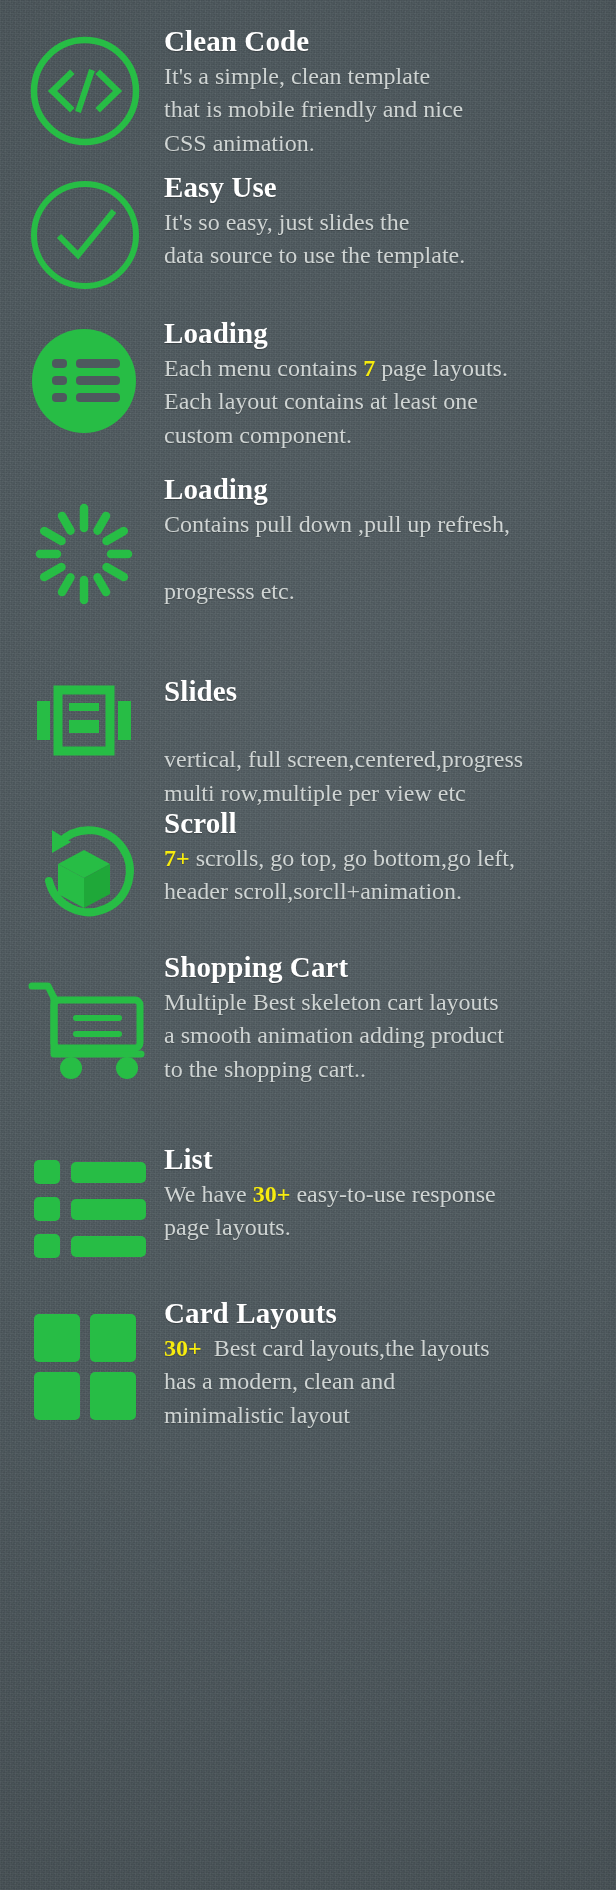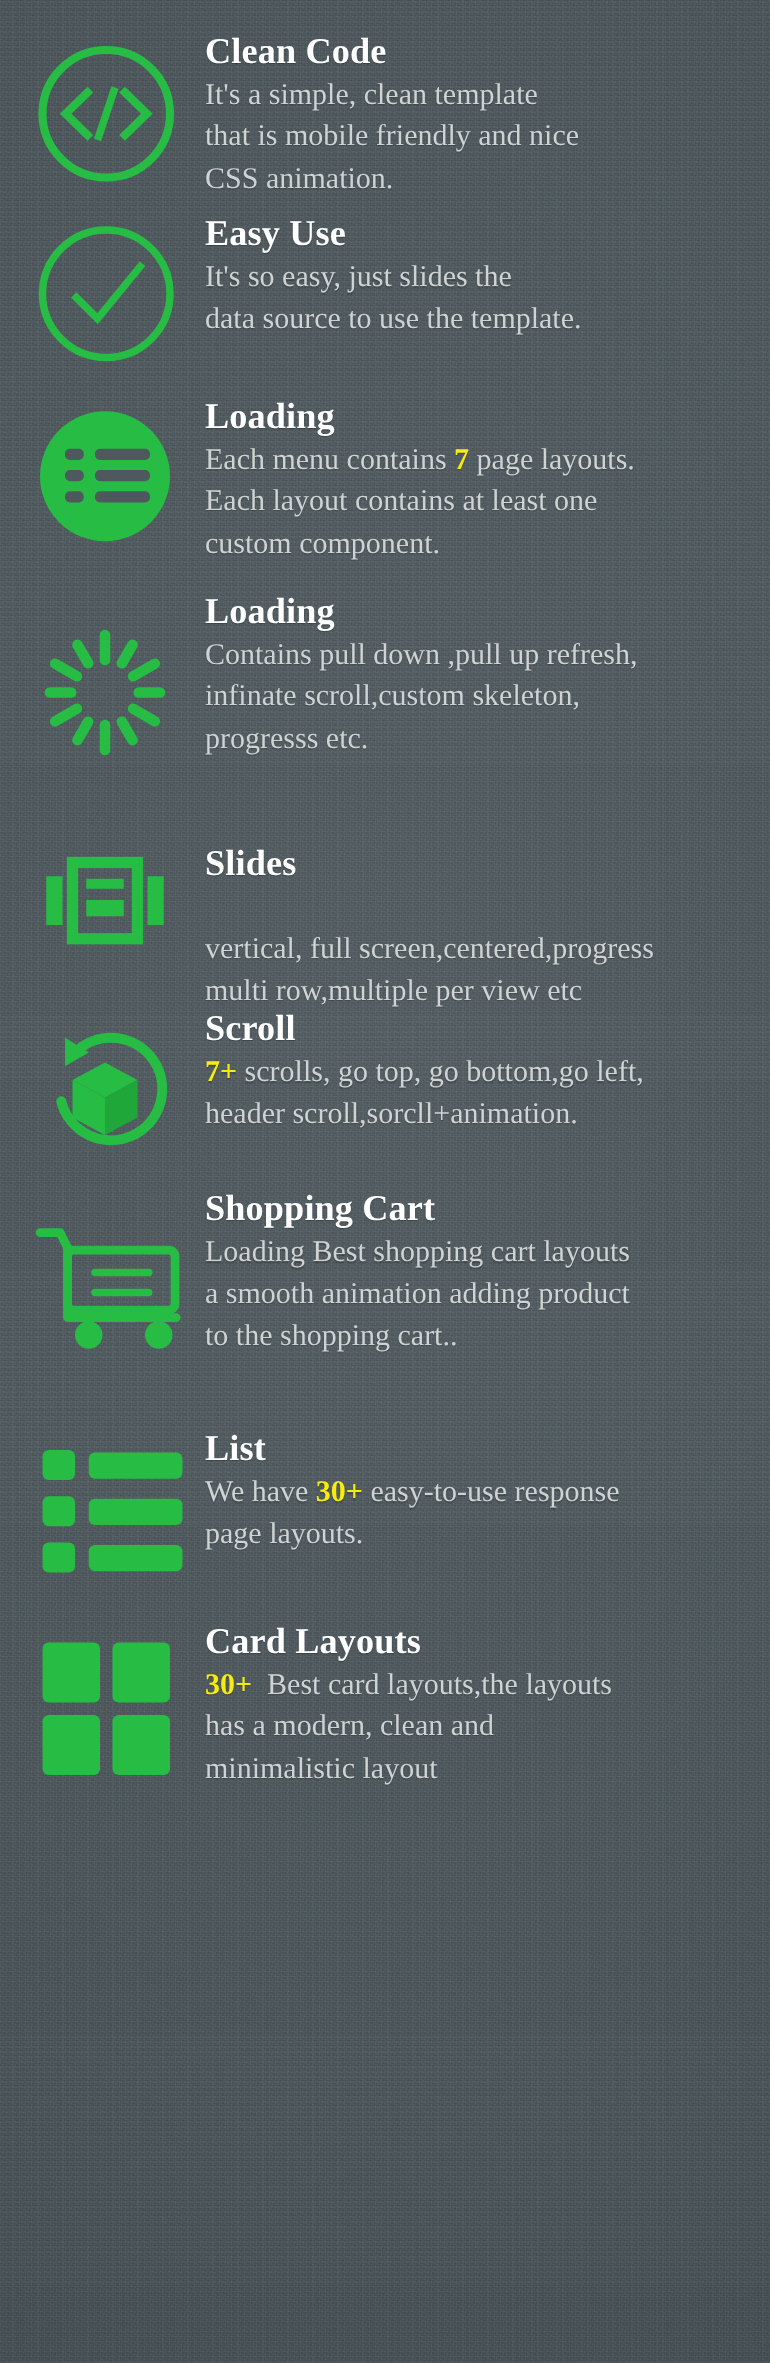--- a/index.html
+++ b/index.html
@@ -180,21 +180,21 @@
             <line x1="0" y1="-46" x2="0" y2="-26" stroke-width="8.5" transform="rotate(300)"></line>
             <line x1="0" y1="-44" x2="0" y2="-27" stroke-width="8.5" transform="rotate(330)"></line>
           </g>
         </g>
       </svg>
     </div>
     <div class="text-cell" style="top:0px;">
       <h2 class="feature-title">Loading</h2>
       <p class="feature-desc">
         <span>Contains pull down ,pull up refresh,</span><br>
-        <span>infinate scroll,custom skeleton,</span><br>
+        <br>
         <span>progresss etc.</span>
       </p>
     </div>
   </li>
 
   <li class="feature-row" style="top:632px;">
     <div class="icon-cell" style="top:44px;">
       <svg width="118" height="118" viewBox="0 0 118 118" aria-hidden="true">
         <rect x="11" y="25" width="13" height="39" fill="#27bd45"></rect>
         <rect x="92" y="25" width="13" height="39" fill="#27bd45"></rect>
@@ -242,21 +242,21 @@
         <rect x="28" y="42" width="86" height="48" rx="5" fill="none" stroke="#27bd45" stroke-width="7"></rect>
         <rect x="47" y="57" width="49" height="6" rx="3" fill="#27bd45"></rect>
         <rect x="47" y="73" width="49" height="6" rx="3" fill="#27bd45"></rect>
         <circle cx="45" cy="110" r="11" fill="#27bd45"></circle>
         <circle cx="101" cy="110" r="11" fill="#27bd45"></circle>
       </svg>
     </div>
     <div class="text-cell" style="top:0px;">
       <h2 class="feature-title">Shopping Cart</h2>
       <p class="feature-desc">
-        <span>Loading Best shopping cart layouts</span><br>
+        <span>Multiple Best skeleton cart layouts</span><br>
         <span>a smooth animation adding product</span><br>
         <span>to the shopping cart..</span>
       </p>
     </div>
   </li>
 
   <li class="feature-row" style="top:1128px;">
     <div class="icon-cell" style="top:26px;">
       <svg width="125" height="110" viewBox="0 0 125 110" aria-hidden="true">
         <g fill="#27bd45">

